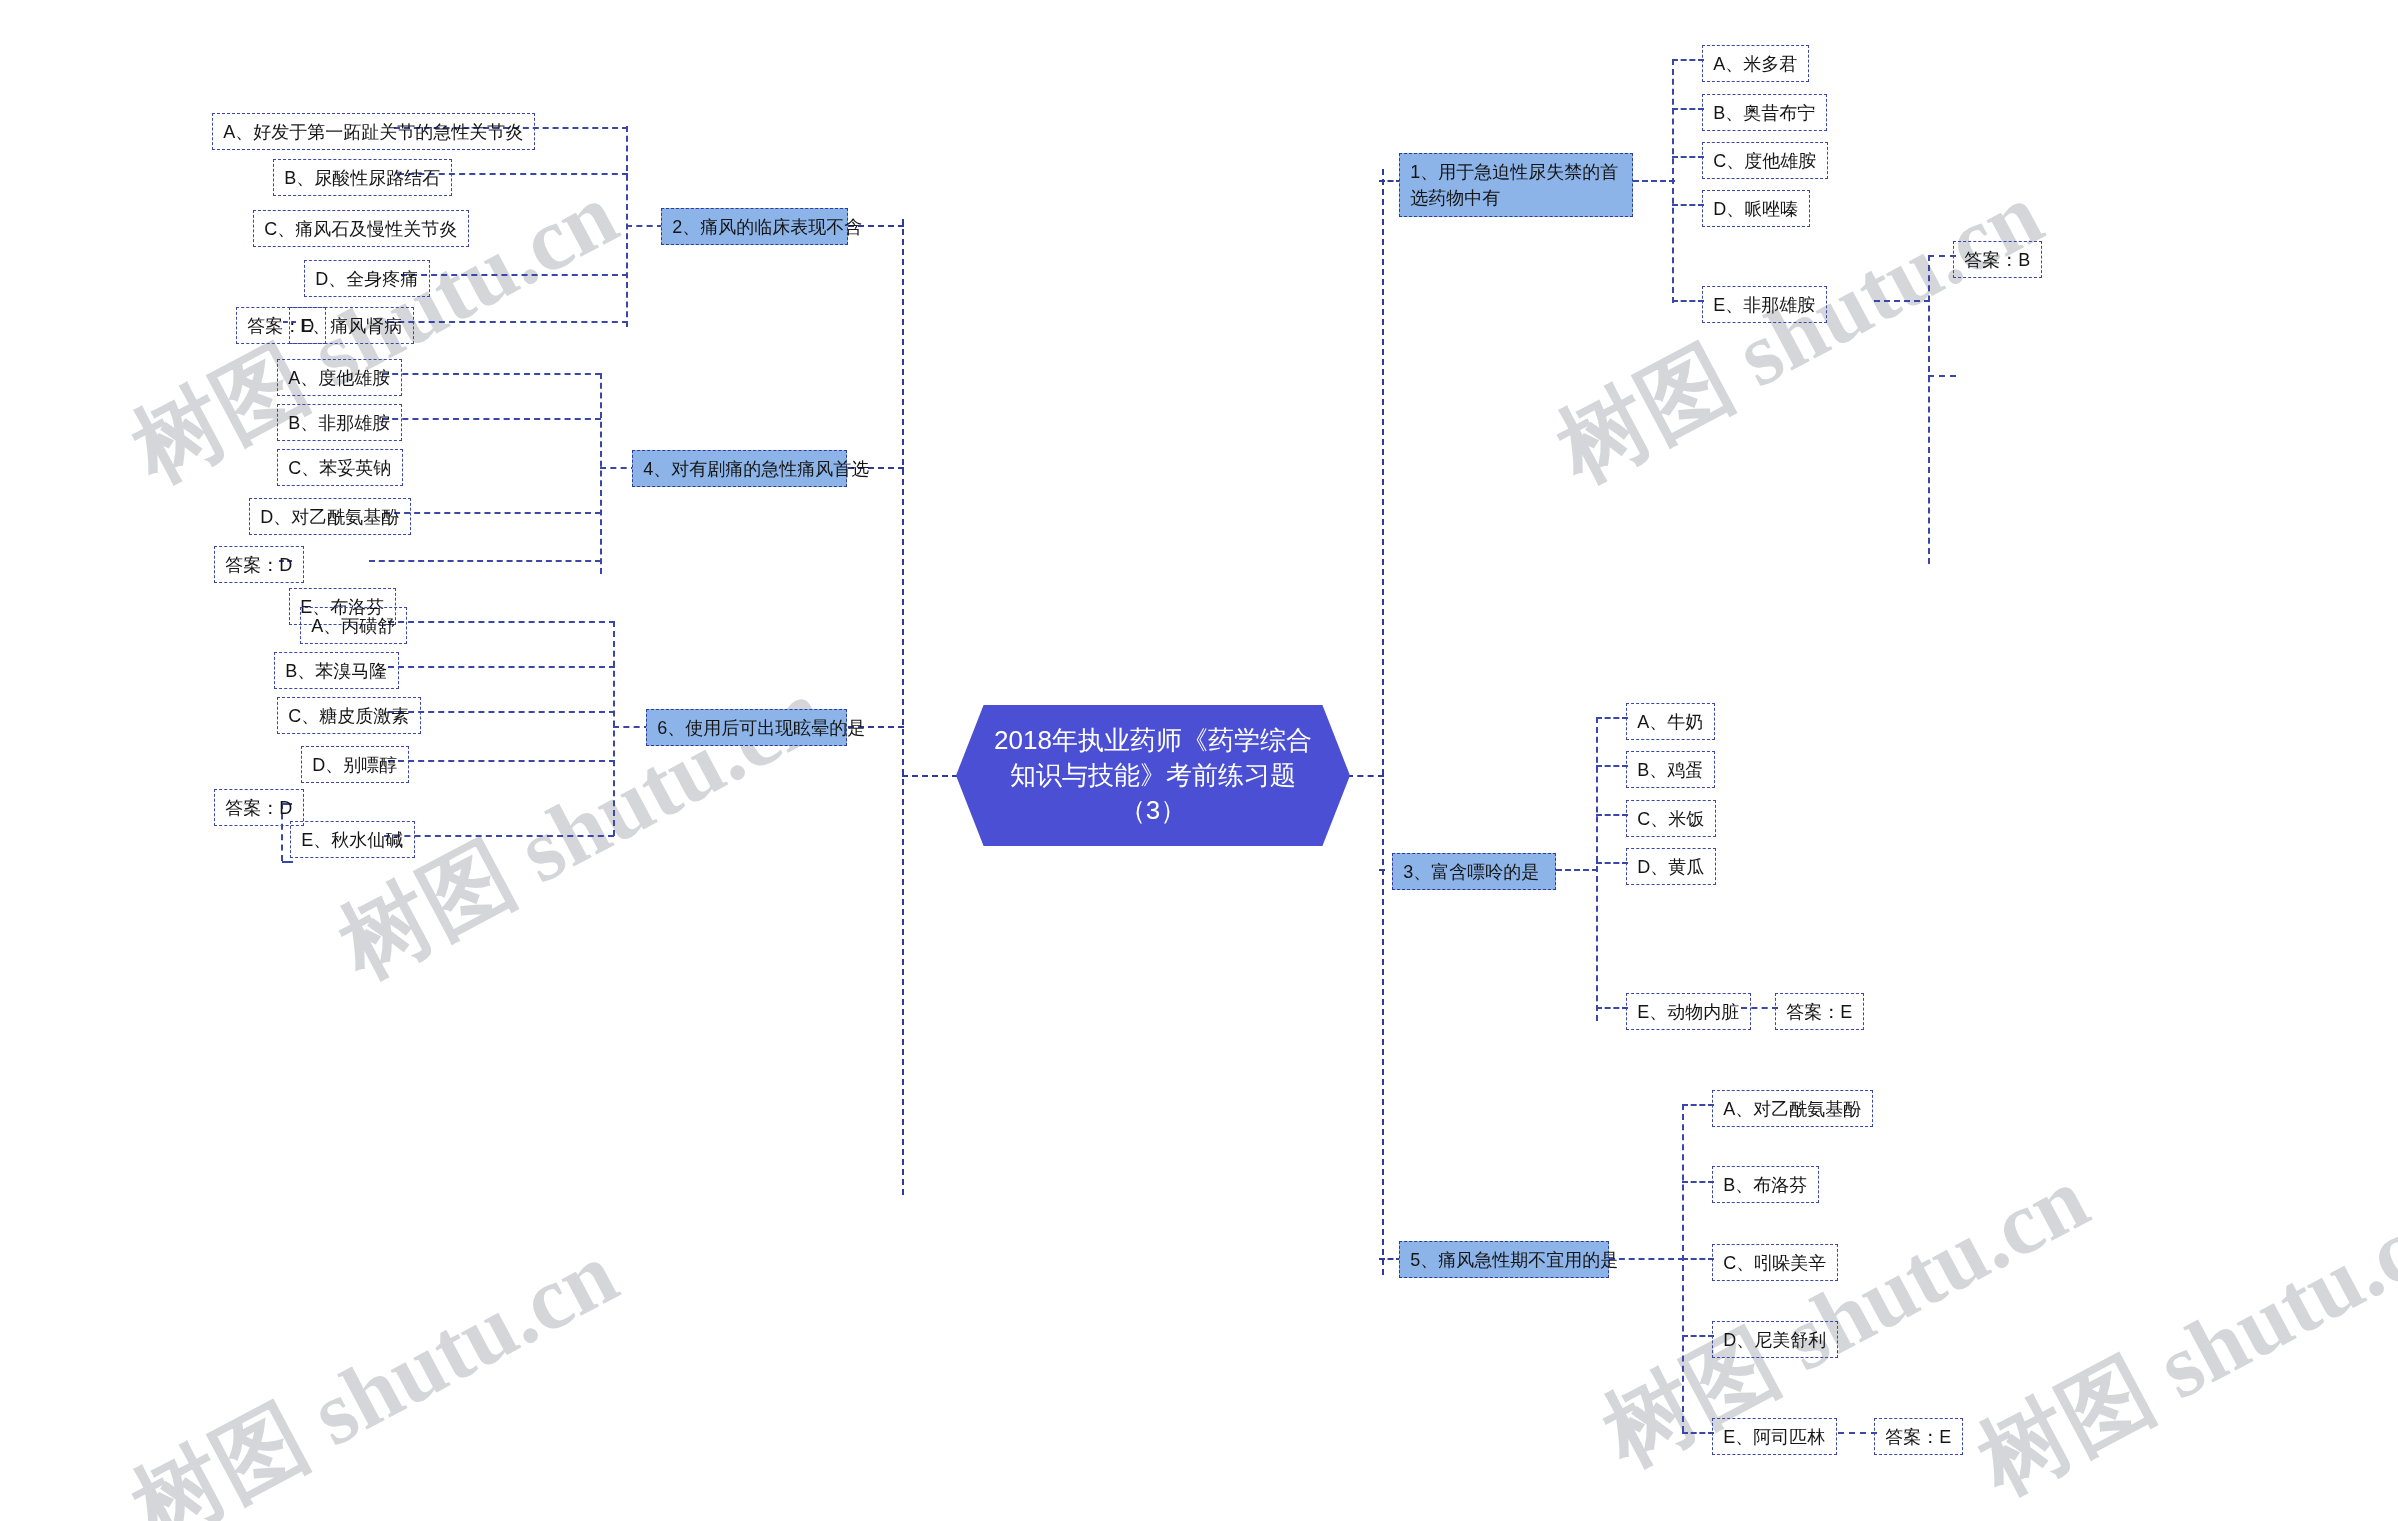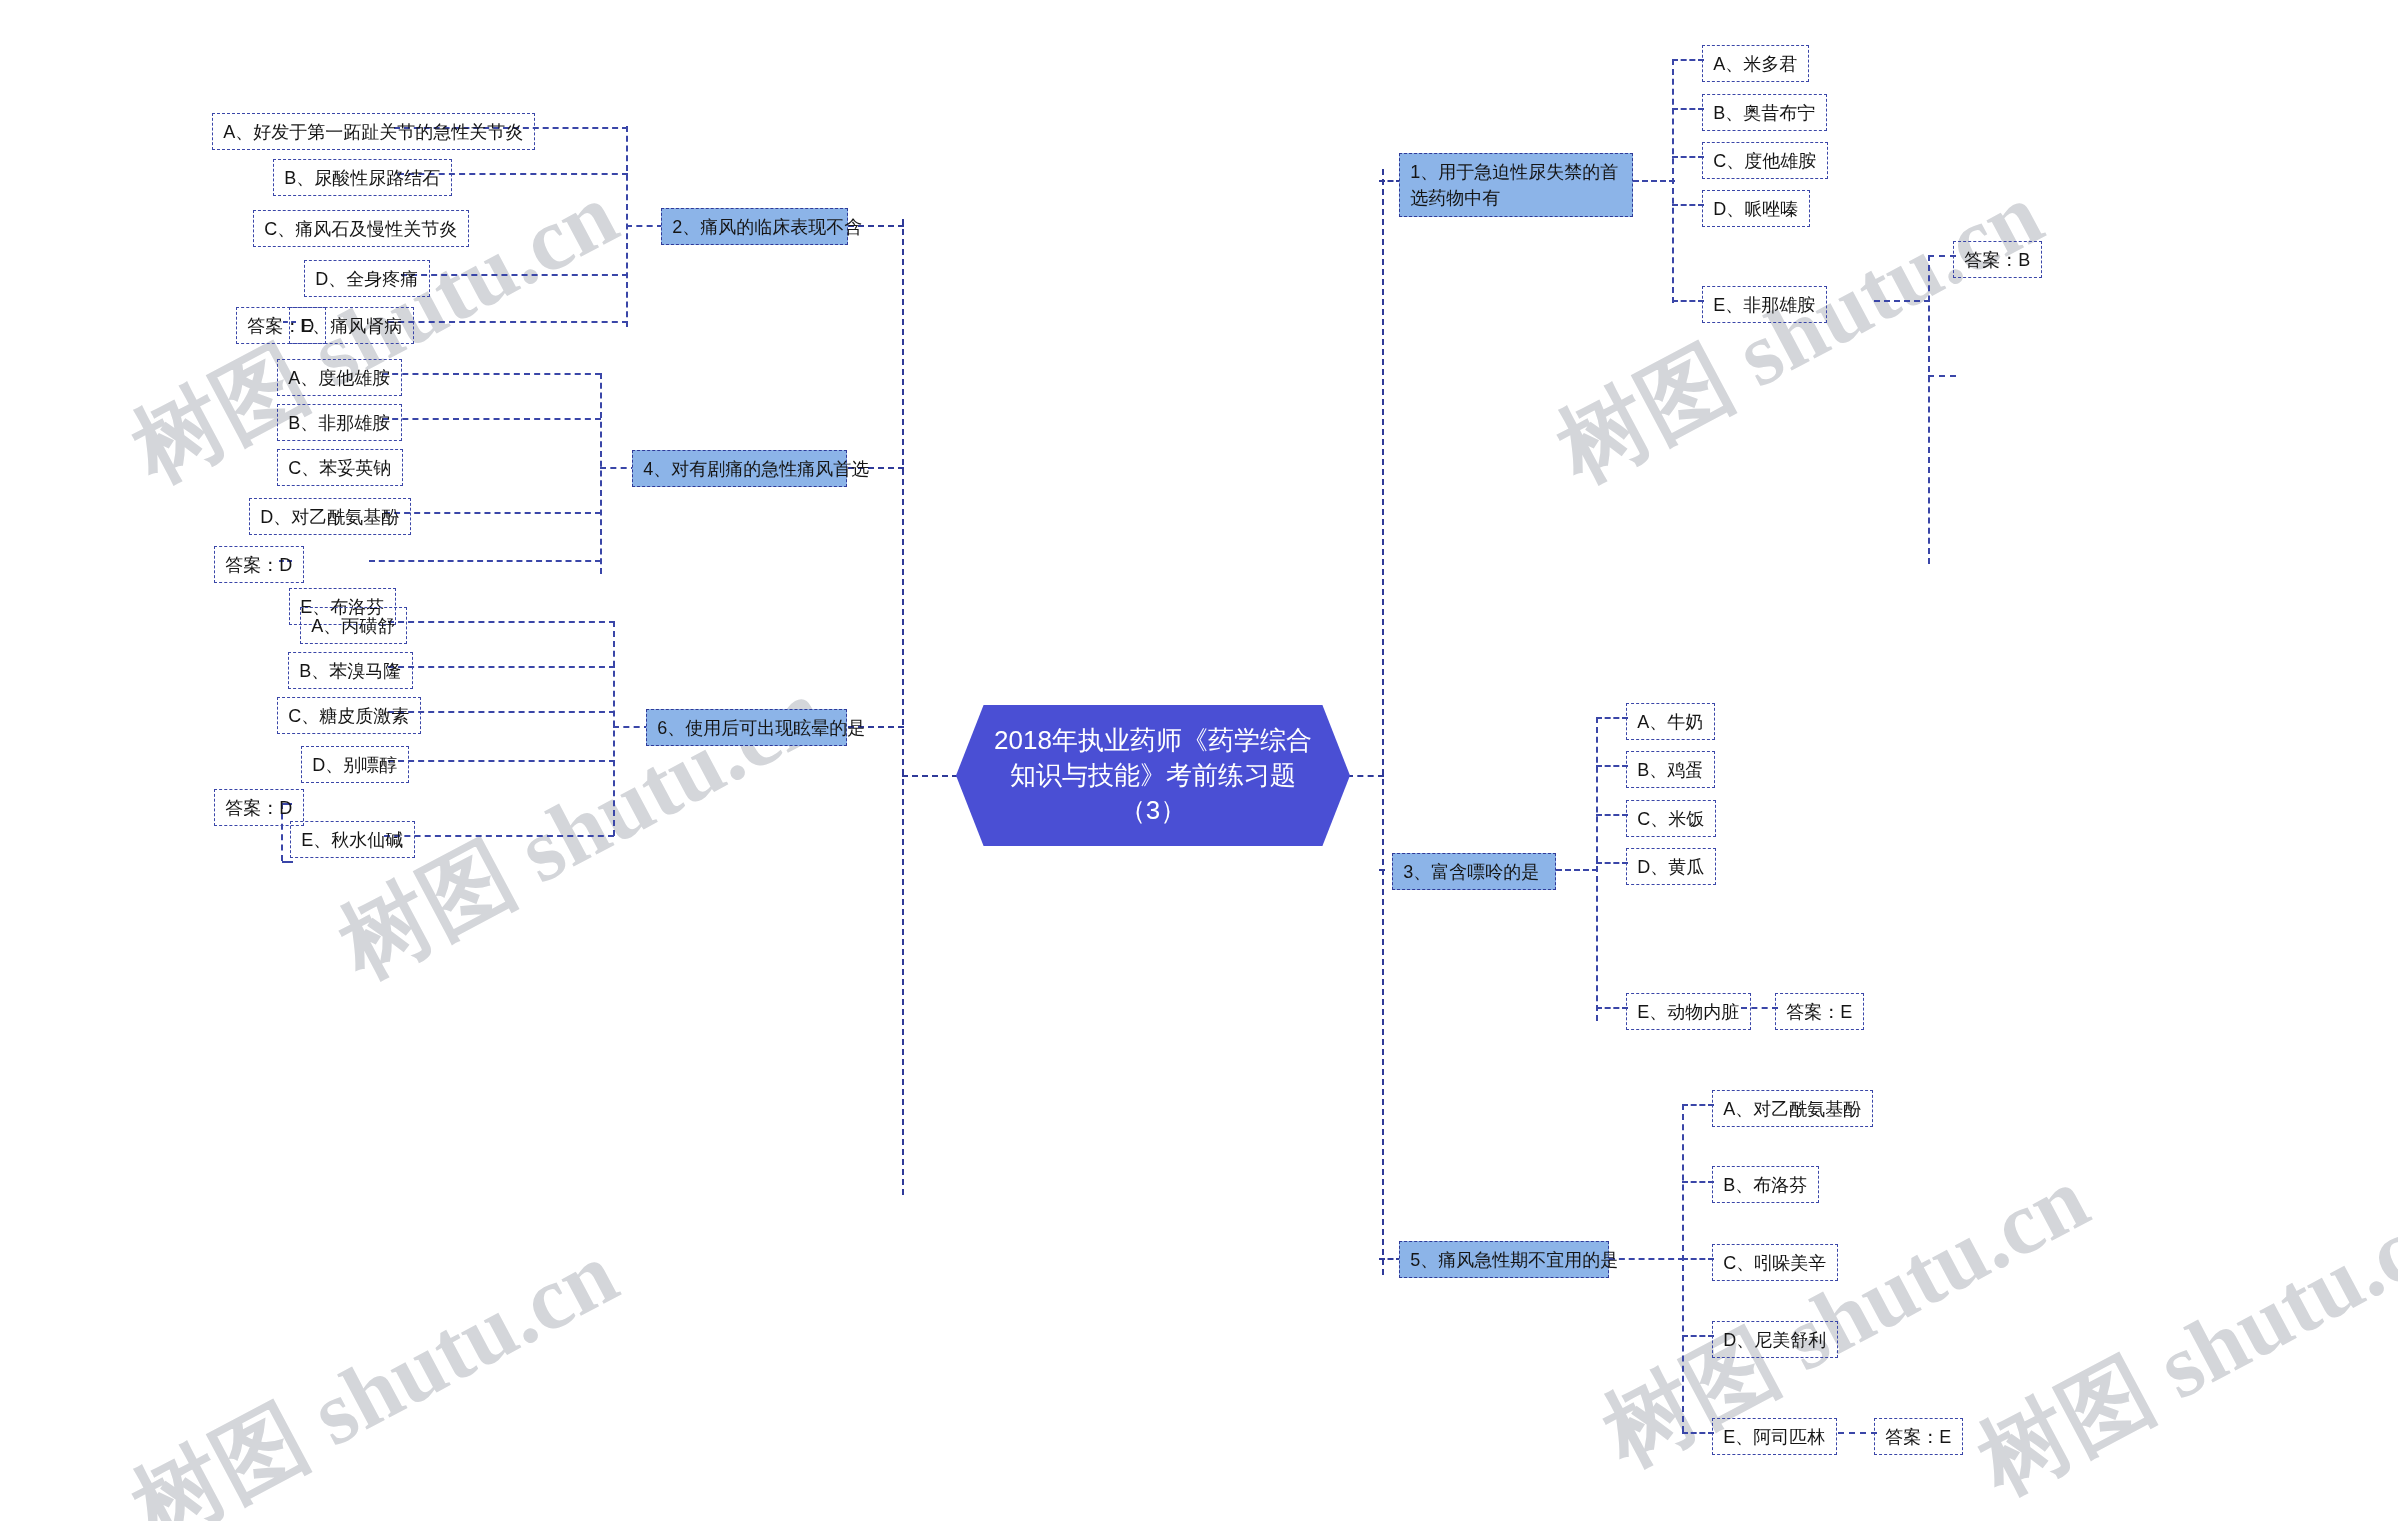--- a/index.html
+++ b/index.html
@@ -197,21 +197,21 @@
   <div class="ln ln-h" style="left:848px; top:726px; width:56px;"></div>
 
   <div class="ln ln-v-s" style="left:613px; top:621px; height:215px;"></div>
   <div class="ln ln-h-s" style="left:613px; top:726px; width:37px;"></div>
 
   <div class="node" style="left:300px; top:607px;">
     <span>A、丙磺舒</span>
   </div>
   <div class="ln ln-h-s" style="left:388px; top:621px; width:227px;"></div>
 
-  <div class="node" style="left:288px; top:652px;">
+  <div class="node" style="left:274px; top:652px;">
     <span>B、苯溴马隆</span>
   </div>
   <div class="ln ln-h-s" style="left:388px; top:666px; width:227px;"></div>
 
   <div class="node" style="left:277px; top:697px;">
     <span>C、糖皮质激素</span>
   </div>
   <div class="ln ln-h-s" style="left:388px; top:711px; width:227px;"></div>
 
   <div class="node" style="left:301px; top:746px;">

